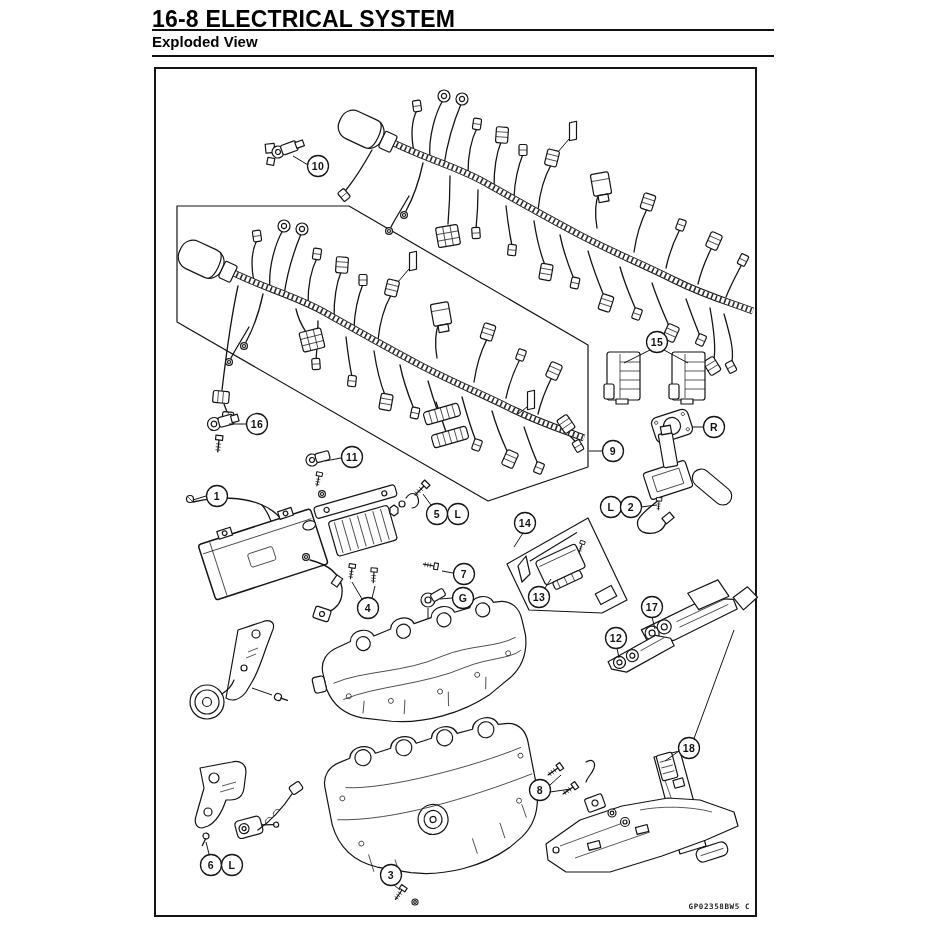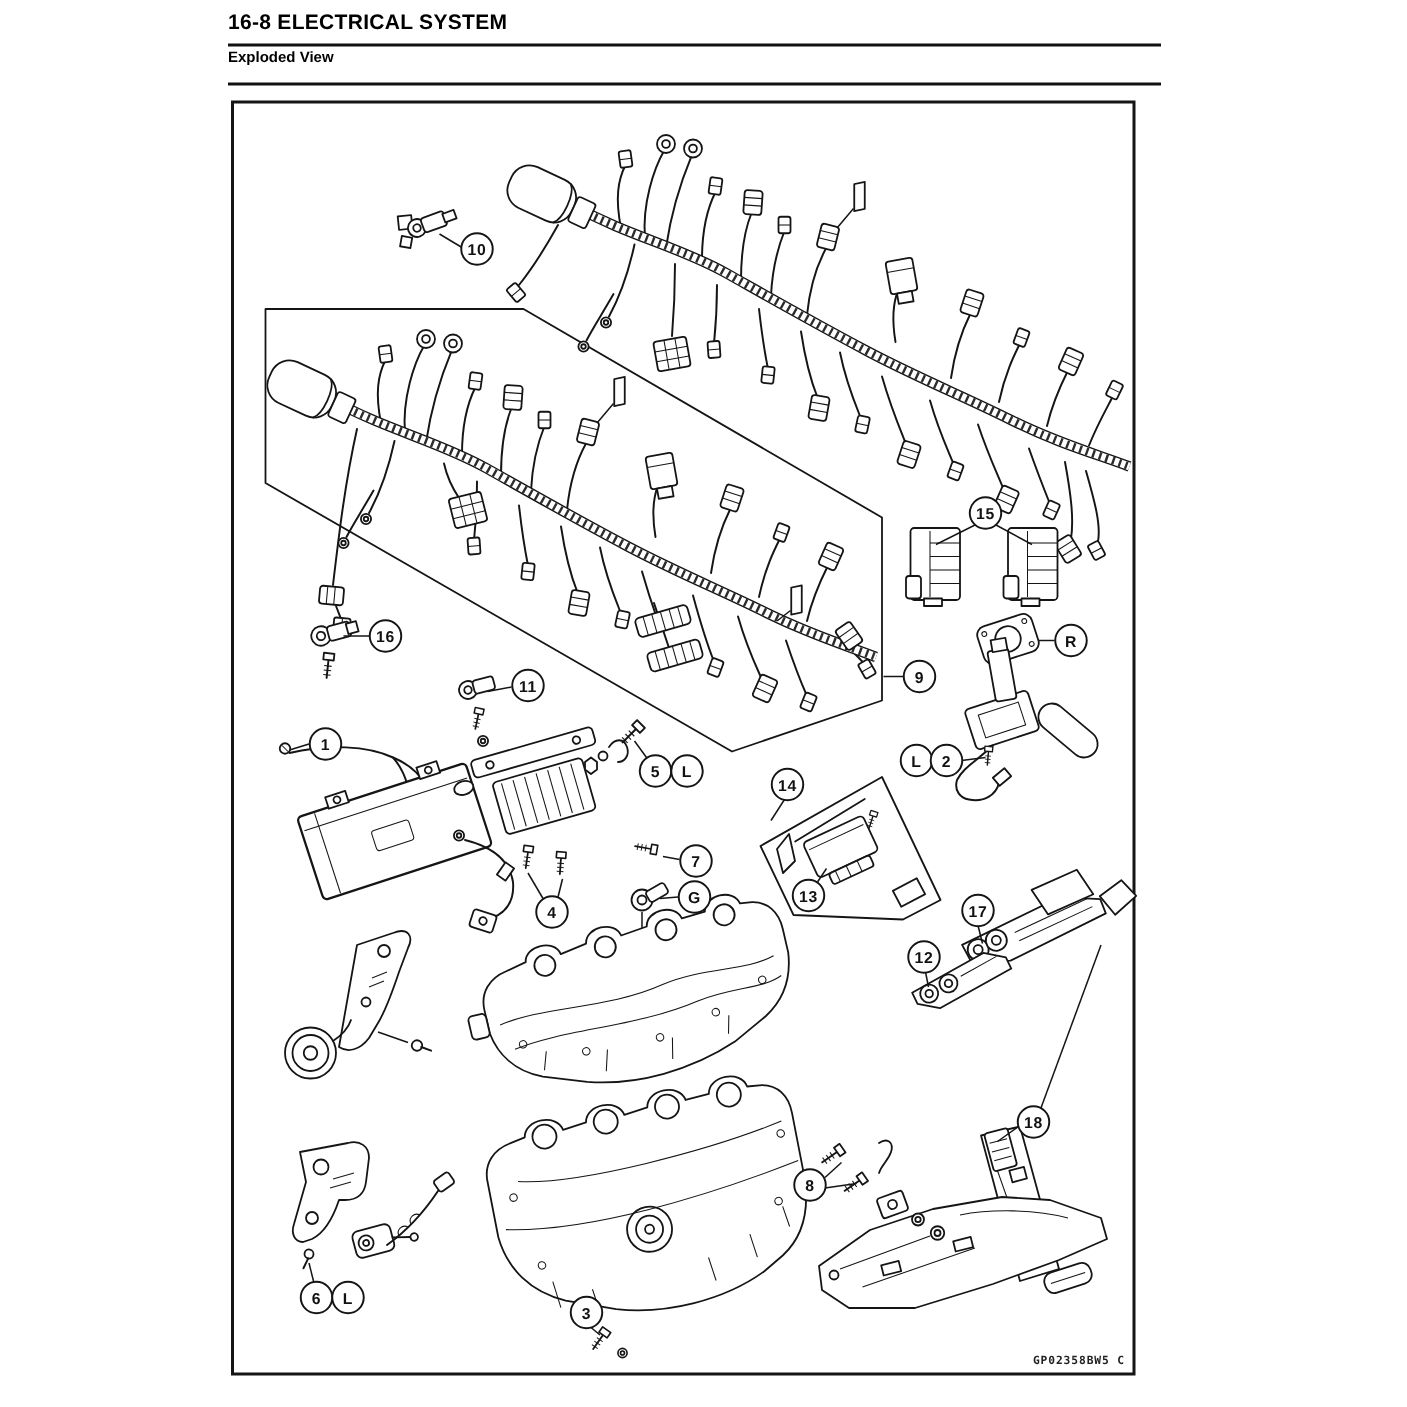--- a/index.html
+++ b/index.html
@@ -1,20 +1,20 @@
 <!DOCTYPE html>
 <html><head>
 <meta charset="utf-8">
 <style>
   html,body{margin:0;padding:0;background:#fff;}
   .page{position:relative;width:938px;height:938px;background:#fff;overflow:hidden;
         font-family:"Liberation Sans",sans-serif;color:#000;}
-  .hdr-title{position:absolute;left:152px;top:6px;font-size:14px;font-weight:bold;letter-spacing:.2px;}
+  .hdr-title{position:absolute;left:152px;top:6px;font-size:23px;font-weight:bold;letter-spacing:.2px;}
   .hdr-rule1{position:absolute;left:152px;top:29px;width:622px;border-top:2px solid #111;}
-  .hdr-sub{position:absolute;left:152px;top:33px;font-size:10px;font-weight:bold;}
+  .hdr-sub{position:absolute;left:152px;top:33px;font-size:15px;font-weight:bold;}
   .hdr-rule2{position:absolute;left:152px;top:55px;width:622px;border-top:2px solid #111;}
   .frame{position:absolute;left:154px;top:67px;width:599px;height:846px;border:2px solid #151515;}
   svg{position:absolute;left:0;top:0;}
   .p{fill:#fff;stroke:#151515;stroke-width:1.2;stroke-linejoin:round;}
   .pn{fill:none;stroke:#151515;stroke-width:1.2;stroke-linejoin:round;stroke-linecap:round;}
   .d{stroke:#151515;stroke-width:.7;fill:none;}
   .w{fill:none;stroke:#151515;stroke-width:1.3;stroke-linecap:round;}
   .braid{fill:none;stroke:#151515;stroke-width:7;}
   .braidw{fill:none;stroke:#fff;stroke-width:5.2;}
   .braidd{fill:none;stroke:#151515;stroke-width:5.2;stroke-dasharray:1.6 3;opacity:.9;}

